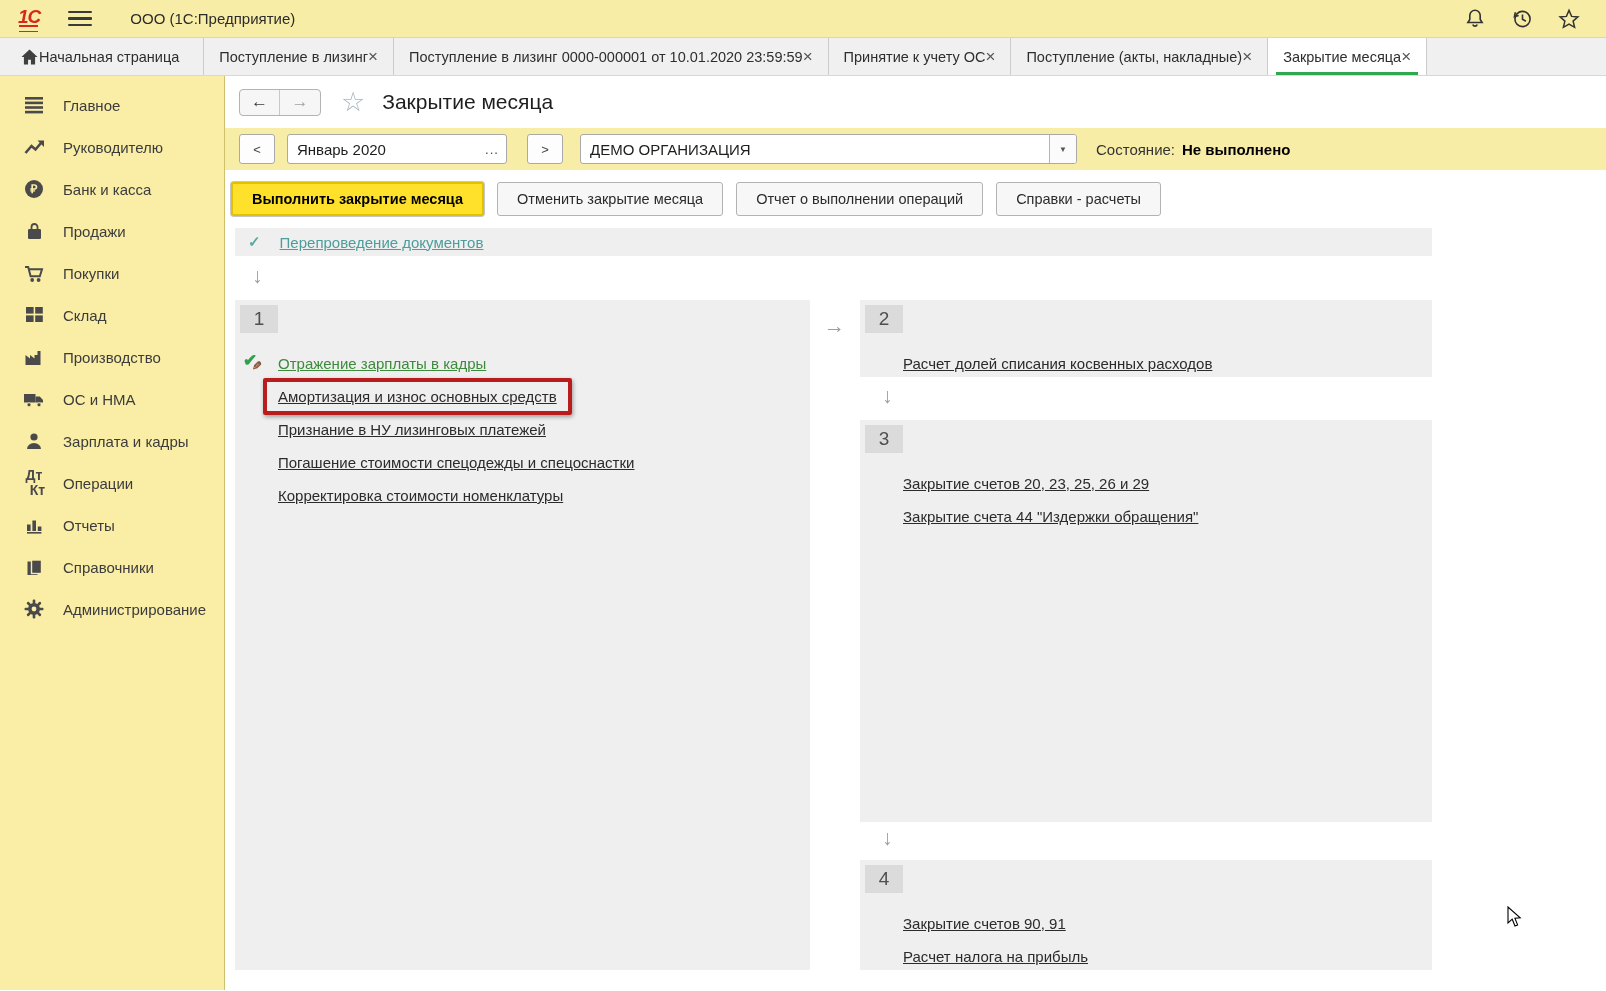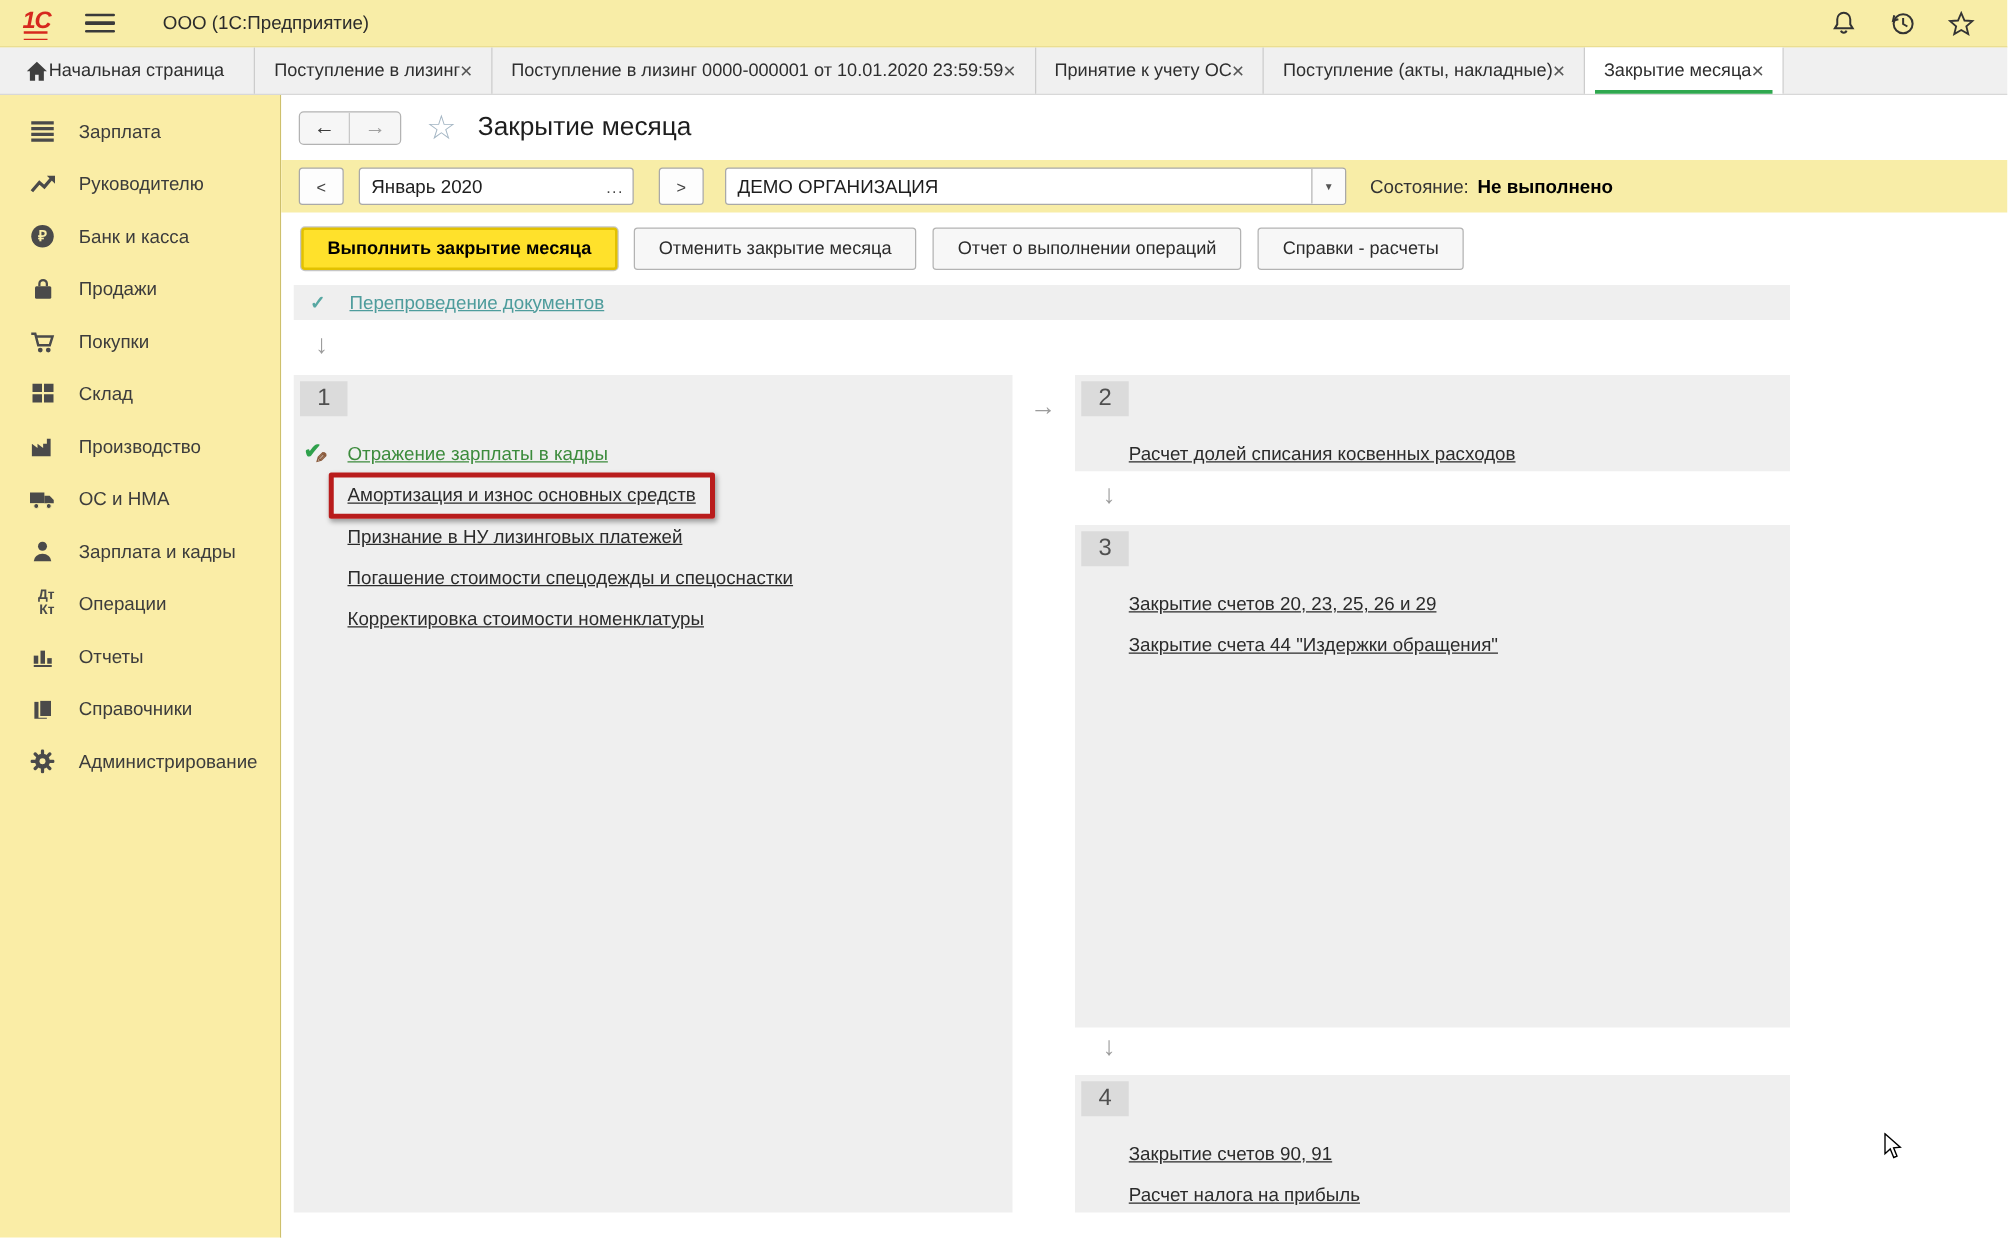--- a/index.html
+++ b/index.html
@@ -24,21 +24,21 @@
   .tab.active::after { content:""; position:absolute; left:8px; right:8px; bottom:0; height:3px; background:#2FA84F; }
   .tab-home-icon { width:19px; height:18px; }
   .tabbar-rest { flex:1; }
 
   
   .app-body { display:flex; height:914px; }
   .sidebar { width:225px; background:#FAEDA6; border-right:1px solid #CEC06C; padding-top:8px; flex:none; }
   .side-item { height:42px; display:flex; align-items:center; padding-left:22px; gap:17px; cursor:pointer; }
   .side-item .sicon { width:24px; height:20px; display:flex; align-items:center; justify-content:center; flex:none; }
   .side-item .slabel { font-size:15px; color:#3C3C3C; }
-  .dtkt { font-size:11px; font-weight:700; color:#4A4A4A; line-height:1.05; text-align:right; }
+  .dtkt { font-size:14px; font-weight:700; color:#4A4A4A; line-height:1.05; text-align:center; }
   .dtkt .kt { display:block; padding-left:7px; }
 
   .main { flex:1; background:#fff; position:relative; }
 
   
   .page-header { height:52px; display:flex; align-items:center; padding-left:14px; }
   .nav-group { display:flex; border:1px solid #B3B3B3; border-radius:4px; overflow:hidden; height:27px; background:#F6F6F6; }
   .nav-btn { width:40px; display:flex; align-items:center; justify-content:center; font-size:17px; font-weight:700; cursor:pointer; }
   .nav-btn.back { color:#3A3A3A; border-right:1px solid #C8C8C8; }
   .nav-btn.fwd { color:#A0A0A0; }
@@ -52,21 +52,21 @@
   .field .val { flex:1; padding-left:9px; font-size:15px; color:#1D1D1D; white-space:nowrap; }
   .period-field { width:220px; margin-left:12px; }
   .period-field .more { width:28px; text-align:center; font-size:13px; color:#444; letter-spacing:1px; cursor:pointer; }
   .next-btn { margin-left:20px; }
   .org-field { width:497px; margin-left:17px;gap:40px; }
   .org-field .dd { width:27px; height:100%; border-left:1px solid #B5B5B5; display:flex; align-items:center; justify-content:center; color:#555; font-size:11px; cursor:pointer; background:#FBFBFB; }
   .status { margin-left:19px; font-size:15px; color:#333; white-space:nowrap; }
   .status .sv { font-weight:700; color:#000; margin-left:7px; }
 
   
-  .actions { height:58px; display:flex; align-items:center; padding-left:16px; gap:13px; }
+  .actions { height:58px; display:flex; align-items:center; padding-left:6px; gap:13px; }
   .btn { height:34px; padding:0 19px; background:#F7F7F7; border:1px solid #B3B3B3; border-radius:3px; font-size:14.5px; color:#2B2B2B; display:flex; align-items:center; cursor:pointer; white-space:nowrap; }
   .btn.primary { background:#FFE12B; border:2px solid #E2C100; box-shadow:0 0 0 1px #C6C6C6; font-weight:700; color:#000; }
 
   
   .reposting { margin-left:10px; width:1197px; height:28px; background:#EFEFEF; display:flex; align-items:center; }
   .reposting .check { color:#57A7A2; font-weight:700; margin-left:13px; font-size:15px; }
   .link { text-decoration:underline; cursor:pointer; }
   .reposting .link { margin-left:19px; color:#4E9C9C; font-size:15px; }
 
   .flow-row { height:44px; position:relative; }
@@ -169,21 +169,21 @@
       <span class="sicon">
           <svg width="20" height="18" viewBox="0 0 20 18">
             <g fill="#4A4A4A">
               <rect x="1" y="1" width="18" height="2.6"></rect>
               <rect x="1" y="5.6" width="18" height="2.6"></rect>
               <rect x="1" y="10.2" width="18" height="2.6"></rect>
               <rect x="1" y="14.8" width="18" height="2.6"></rect>
             </g>
           </svg>
         </span>
-      <span class="slabel">Зарплата</span>
+      <span class="slabel">Главное</span>
     </div>
     <div class="side-item">
       <span class="sicon">
           <svg width="21" height="17" viewBox="0 0 21 17">
             <path d="M1.5 14 L7.5 7 l4 3.5 L17 4" fill="none" stroke="#4A4A4A" stroke-width="2.6"></path>
             <polygon points="13.5,1.5 20,1.5 20,8" fill="#4A4A4A"></polygon>
           </svg>
         </span>
       <span class="slabel">Руководителю</span>
     </div>

